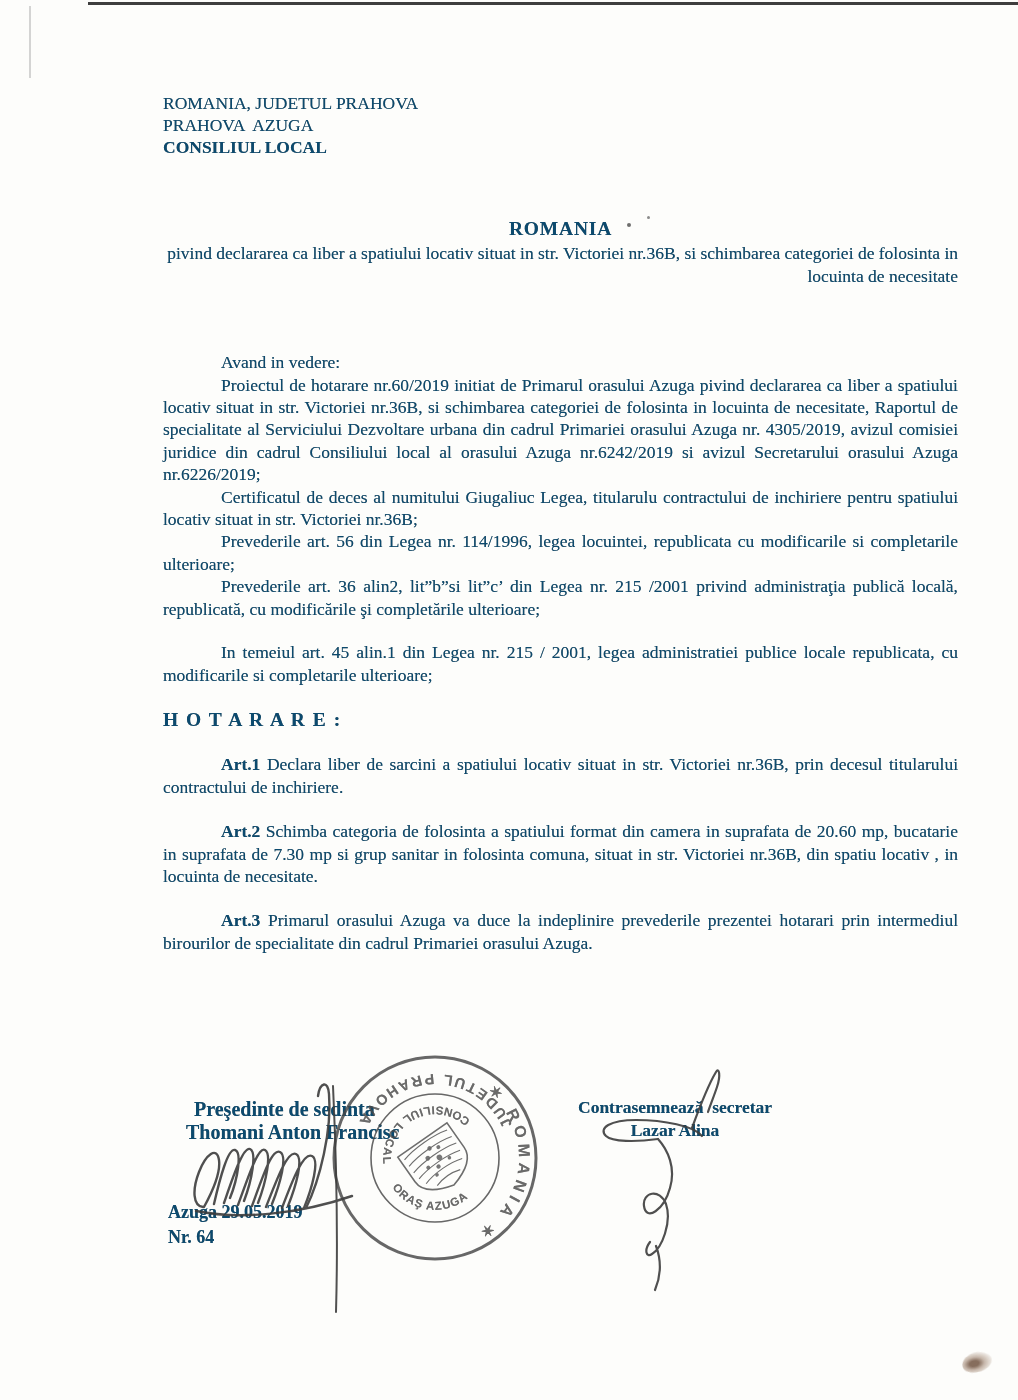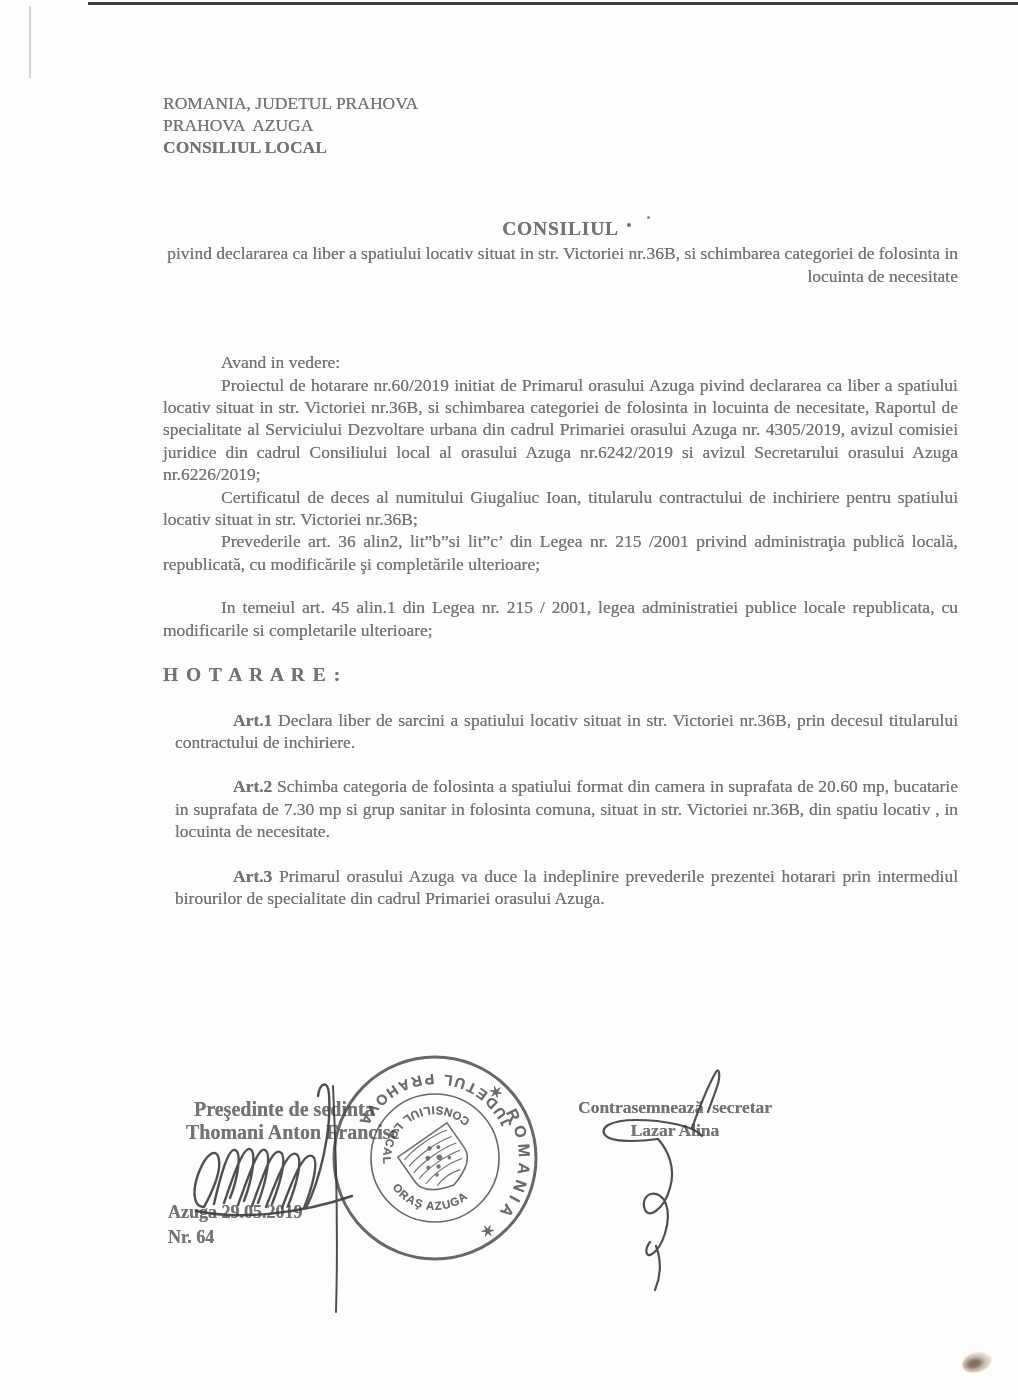--- a/index.html
+++ b/index.html
@@ -1,35 +1,35 @@
 <!DOCTYPE html>
 <html><head>
 <meta charset="utf-8">
 <style>
   html,body{margin:0;padding:0;background:#ffffff;}
   .page{
     position:relative;width:1018px;height:1400px;overflow:hidden;
     background:#fdfdfb;
     font-family:"Liberation Serif", serif;
-    color:#737373;
+    color:#0c4a6e;
     text-shadow:0 0 .5px rgba(40,40,40,.55);
   }
   .flow{padding:92px 60px 0 163px;font-size:17.5px;line-height:22.4px;}
   p{margin:0;}
   .pre{white-space:pre-wrap;}
   .bold{font-weight:bold;}
   .doc-header{line-height:22px;}
   .doc-title{font-size:19.5px;font-weight:bold;text-align:center;margin:60px 0 2px;letter-spacing:.8px;}
   .subtitle{text-align:right;}
   .intro{margin-top:64px;text-indent:58px;}
   .item{text-indent:58px;text-align:justify;}
   .legal{margin-top:21px;text-indent:58px;text-align:justify;}
   .adoption{margin-top:19px;font-weight:bold;padding-left:49px;}
   .decision-heading{font-size:19.5px;font-weight:bold;text-align:left;margin:23px 0 0;letter-spacing:1.5px;}
-  .article{margin-top:22px;text-indent:58px;text-align:justify;margin-left:12px;}
+  .article{margin-top:22px;text-indent:58px;text-align:justify;}
   .article .label{font-weight:bold;}
   
   .sig-president{position:absolute;left:186px;top:1098px;font-weight:bold;font-size:20px;line-height:23px;}
   .sig-president .t1{padding-left:8px;}
   .sig-secretary{position:absolute;left:578px;top:1096px;font-weight:bold;font-size:17.5px;line-height:23px;}
   .sig-secretary .t2{text-align:center;}
   .date-block{position:absolute;left:168px;top:1200px;font-weight:bold;font-size:18px;line-height:25px;}
   .stamp{position:absolute;left:325px;top:1048px;opacity:.82;}
   .ink{position:absolute;left:0;top:0;pointer-events:none;}
   
@@ -53,26 +53,27 @@
   <div class="art-smudge"></div>
 
   <div class="flow">
 
     <div class="doc-header">
       <div class="pre">ROMANIA, JUDETUL PRAHOVA</div>
       <div class="pre">PRAHOVA  AZUGA</div>
       <div class="pre bold">CONSILIUL LOCAL</div>
     </div>
 
-    <h1 class="doc-title">CONSILIUL</h1>
+    <h1 class="doc-title">ROMANIA</h1>
     <p class="subtitle">pivind declararea ca liber a spatiului locativ situat in str. Victoriei nr.36B, si schimbarea categoriei de folosinta in locuinta de necesitate</p>
 
     <p class="intro">Avand in vedere:</p>
     <p class="item">Proiectul de hotarare nr.60/2019 initiat de Primarul orasului Azuga pivind declararea ca liber a spatiului locativ situat in str. Victoriei nr.36B, si schimbarea categoriei de folosinta in locuinta de necesitate, Raportul de specialitate al Serviciului Dezvoltare urbana din cadrul Primariei orasului Azuga nr. 4305/2019, avizul comisiei juridice din cadrul Consiliului local al orasului Azuga nr.6242/2019 si avizul Secretarului orasului Azuga nr.6226/2019;</p>
-    <p class="item">Certificatul de deces al numitului Giugaliuc Ioan, titularulu contractului de inchiriere pentru spatiului locativ situat in str. Victoriei nr.36B;</p>
+    <p class="item">Certificatul de deces al numitului Giugaliuc Legea, titularulu contractului de inchiriere pentru spatiului locativ situat in str. Victoriei nr.36B;</p>
+    <p class="item">Prevederile art. 56 din Legea nr. 114/1996, legea locuintei, republicata cu modificarile si completarile ulterioare;</p>
     <p class="item">Prevederile art. 36 alin2, lit”b”si lit”c’ din Legea nr. 215 /2001 privind administraţia publică locală, republicată, cu modificările şi completările ulterioare;</p>
 
     <p class="legal">In temeiul art. 45 alin.1 din Legea nr. 215 / 2001, legea administratiei publice locale republicata, cu modificarile si completarile ulterioare;</p>
 
 
     <h2 class="decision-heading">H O T A R A R E :</h2>
 
     <p class="article"><span class="label">Art.1</span> <span>Declara liber de sarcini a spatiului locativ situat in str. Victoriei nr.36B, prin decesul titularului contractului de inchiriere.</span></p>
     <p class="article"><span class="label">Art.2</span> <span>Schimba categoria de folosinta a spatiului format din camera in suprafata de 20.60 mp, bucatarie in suprafata de 7.30 mp si grup sanitar in folosinta comuna, situat in str. Victoriei nr.36B, din spatiu locativ ,  in locuinta de necesitate.</span></p>
     <p class="article"><span class="label">Art.3</span> <span>Primarul orasului Azuga va duce la indeplinire prevederile prezentei hotarari prin intermediul birourilor de specialitate din cadrul Primariei orasului Azuga.</span></p>

